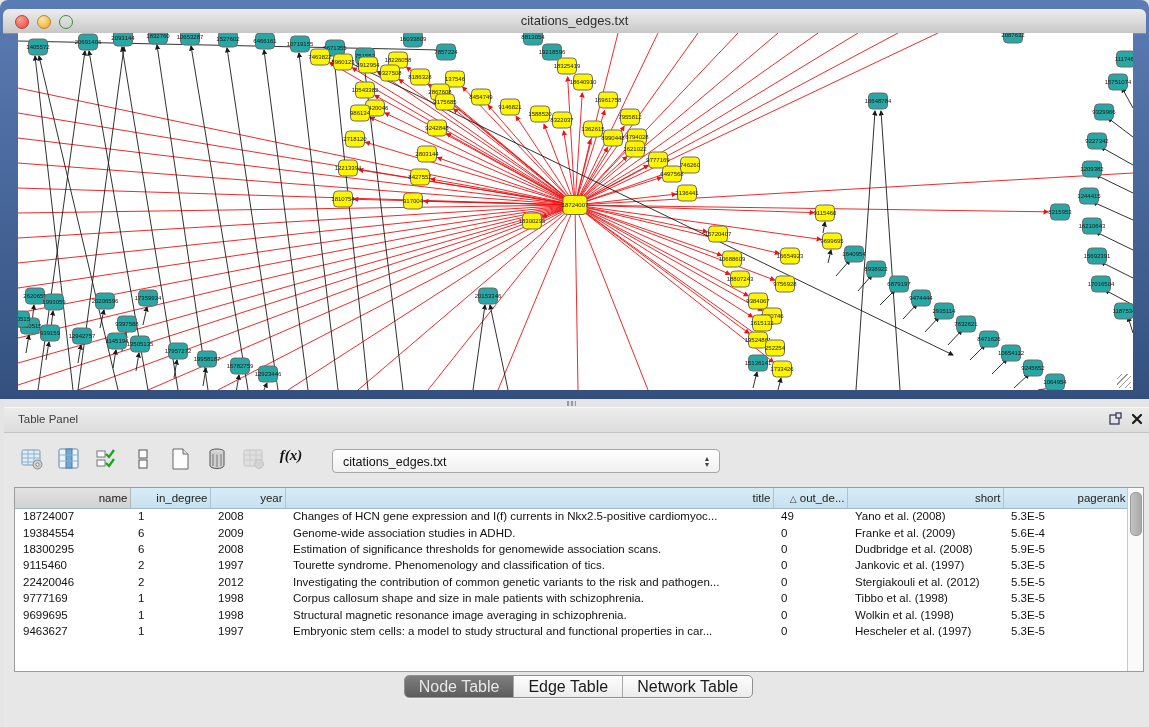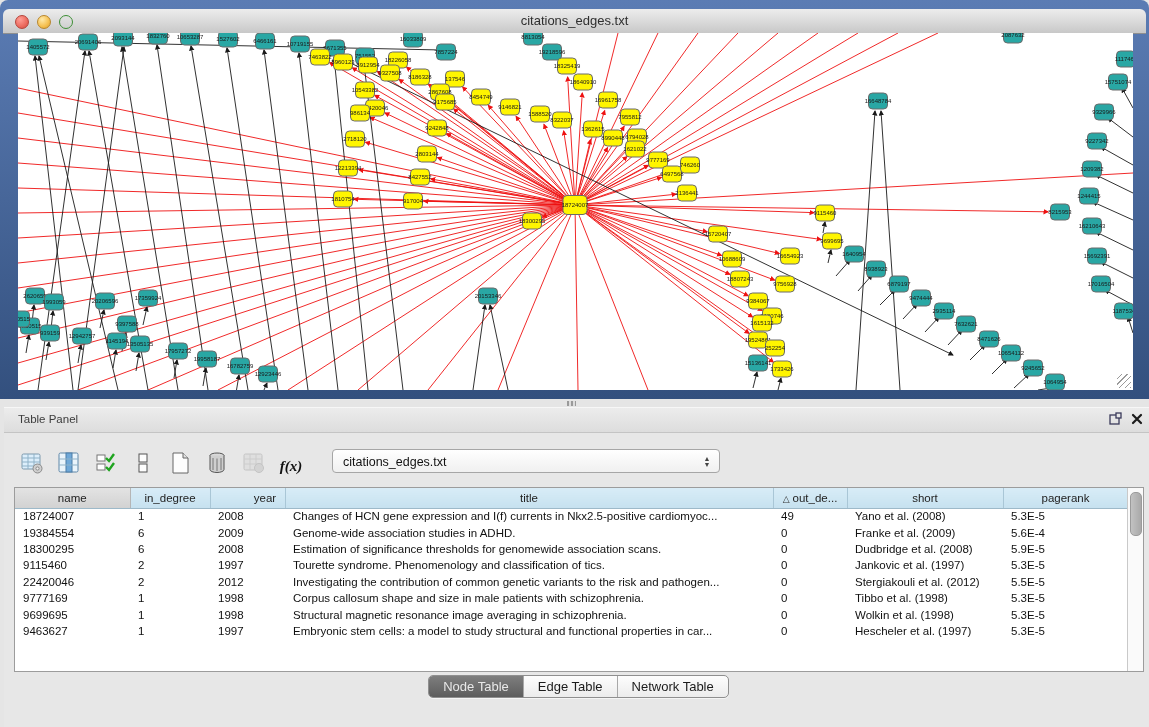--- a/index.html
+++ b/index.html
@@ -29,45 +29,45 @@
             background:repeating-linear-gradient(90deg,#9a9a9a 0 2px,#dcdcdc 2px 4px);}
   
   .table-panel{position:absolute;left:4px;top:407px;width:1149px;height:388px;background:#e7e7e7;}
   .panel-titlebar{position:absolute;left:0;top:0;width:100%;height:24px;
       background:linear-gradient(#ececec,#dddddd);border-top:1px solid #f7f7f7;border-bottom:1px solid #c4c4c4;}
   .panel-titlebar .ptitle{position:absolute;left:14px;top:5px;font-size:11.5px;color:#3c3c3c;}
   .panel-icons{position:absolute;right:10px;top:4px;display:flex;gap:9px;align-items:center;}
   .panel-icons svg{display:block;}
   
   .toolbar{position:absolute;left:14px;top:33px;height:42px;display:flex;align-items:center;gap:9px;}
-  .tbtn{width:28px;height:28px;display:flex;align-items:flex-end;justify-content:center;}
+  .tbtn{width:28px;height:28px;display:flex;align-items:flex-start;justify-content:center;}
   .fx{font-family:"Liberation Serif","DejaVu Serif",serif;font-style:italic;font-weight:bold;font-size:15px;color:#111;}
   .combo{margin-left:18px;width:388px;height:24px;background:linear-gradient(#ffffff,#f0f0f0);
          border:1px solid #a6a6a6;border-radius:4px;position:relative;font-size:12.5px;color:#111;
          line-height:24px;padding-left:10px;box-sizing:border-box;}
   .combo .stepper{position:absolute;right:6px;top:3px;width:12px;height:18px;display:flex;flex-direction:column;
          align-items:center;justify-content:center;color:#444;font-size:7px;line-height:6px;}
   
   .tablebox{position:absolute;left:10px;top:80px;width:1130px;height:185px;background:#ffffff;
             border:1px solid #9c9c9c;box-sizing:border-box;overflow:hidden;}
   table.grid{border-collapse:collapse;table-layout:fixed;width:1113px;font-size:11.5px;color:#111;}
   table.grid th{height:20px;background:linear-gradient(#d8ecf7,#c6e1ef);border-right:1px solid #a9c6d6;
-      border-bottom:1px solid #9db9c9;font-weight:normal;font-size:11.5px;color:#222;text-align:center;
+      border-bottom:1px solid #9db9c9;font-weight:normal;font-size:11.5px;color:#222;text-align:right;
       overflow:hidden;white-space:nowrap;padding:0 2px;box-sizing:border-box;}
   table.grid th.namecol{background:linear-gradient(#e3e3e3,#d2d2d2);border-right:1px solid #b5b5b5;}
   table.grid td{height:16.4px;padding:0 0 0 8px;overflow:hidden;white-space:nowrap;text-overflow:ellipsis;box-sizing:border-box;}
   .sort-tri{font-size:9px;margin-right:3px;color:#333;}
   .vscroll{position:absolute;right:0;top:0;width:15px;height:100%;background:#fafafa;border-left:1px solid #c9c9c9;}
   .vthumb{position:absolute;left:2px;top:4px;width:10px;height:42px;background:linear-gradient(90deg,#c2c2c2,#a9a9a9);
           border-radius:5px;border:1px solid #9b9b9b;}
   
   .tabs{position:absolute;left:0;right:0;top:268px;display:flex;justify-content:center;}
   .seg{display:inline-flex;border:1px solid #8f8f8f;border-radius:5px;overflow:hidden;
        background:linear-gradient(#fdfdfd,#ececec);height:21px;box-shadow:0 1px 0 rgba(255,255,255,.6);}
-  .seg .tab{padding:0 14px;line-height:21px;font-size:13px;color:#1b1b1b;border-left:1px solid #a8a8a8;}
+  .seg .tab{padding:0 14px;line-height:21px;font-size:16px;color:#1b1b1b;border-left:1px solid #a8a8a8;}
   .seg .tab:first-child{border-left:none;}
   .seg .tab.sel{background:linear-gradient(#7e7e7e,#5d5d5d);color:#e8e8e8;}
   
   .statusbar{position:absolute;left:0;bottom:0;width:100%;height:28px;background:#e2e2e2;border-top:1px solid #cfcfcf;}
   .mem{position:absolute;right:34px;top:8px;font-size:13px;color:#222;}
   .memdot{position:absolute;right:12px;top:6px;width:14px;height:14px;border-radius:50%;
           background:radial-gradient(circle at 35% 30%,#9fe69f,#3cc23c 65%,#2e9c2e);border:1px solid #2d7d2d;}
 </style>
 </head>
 <body>

